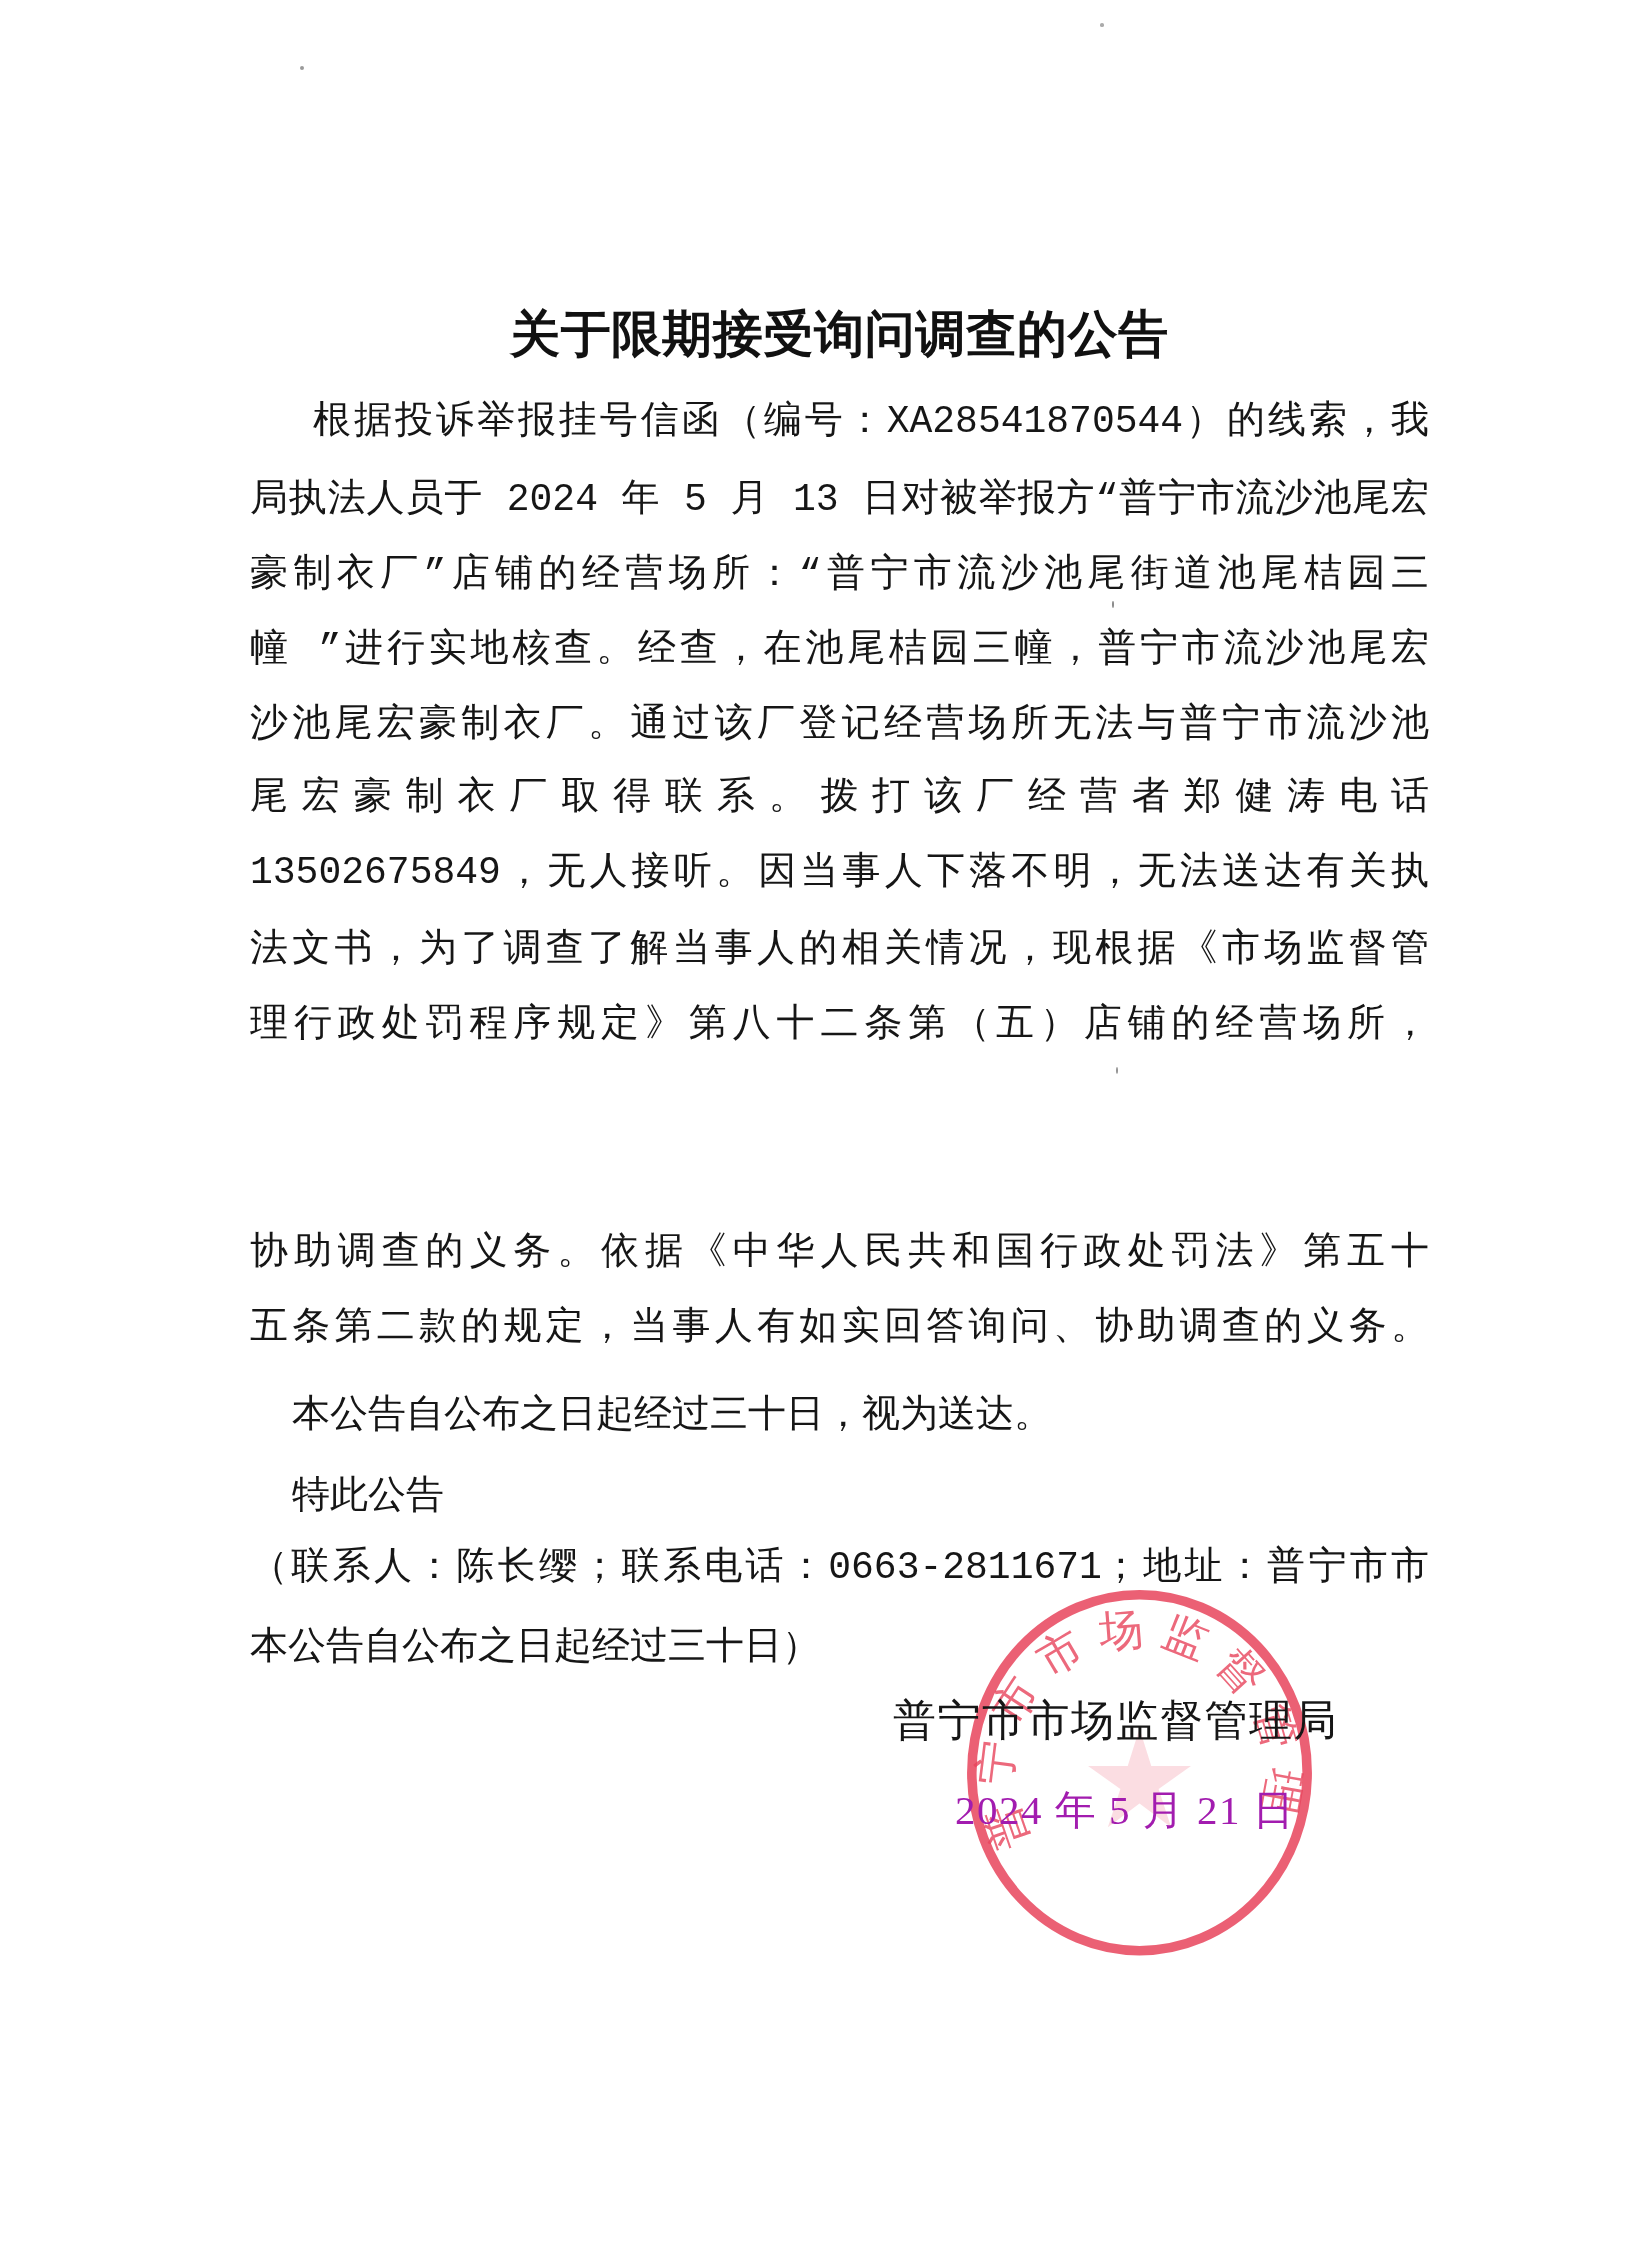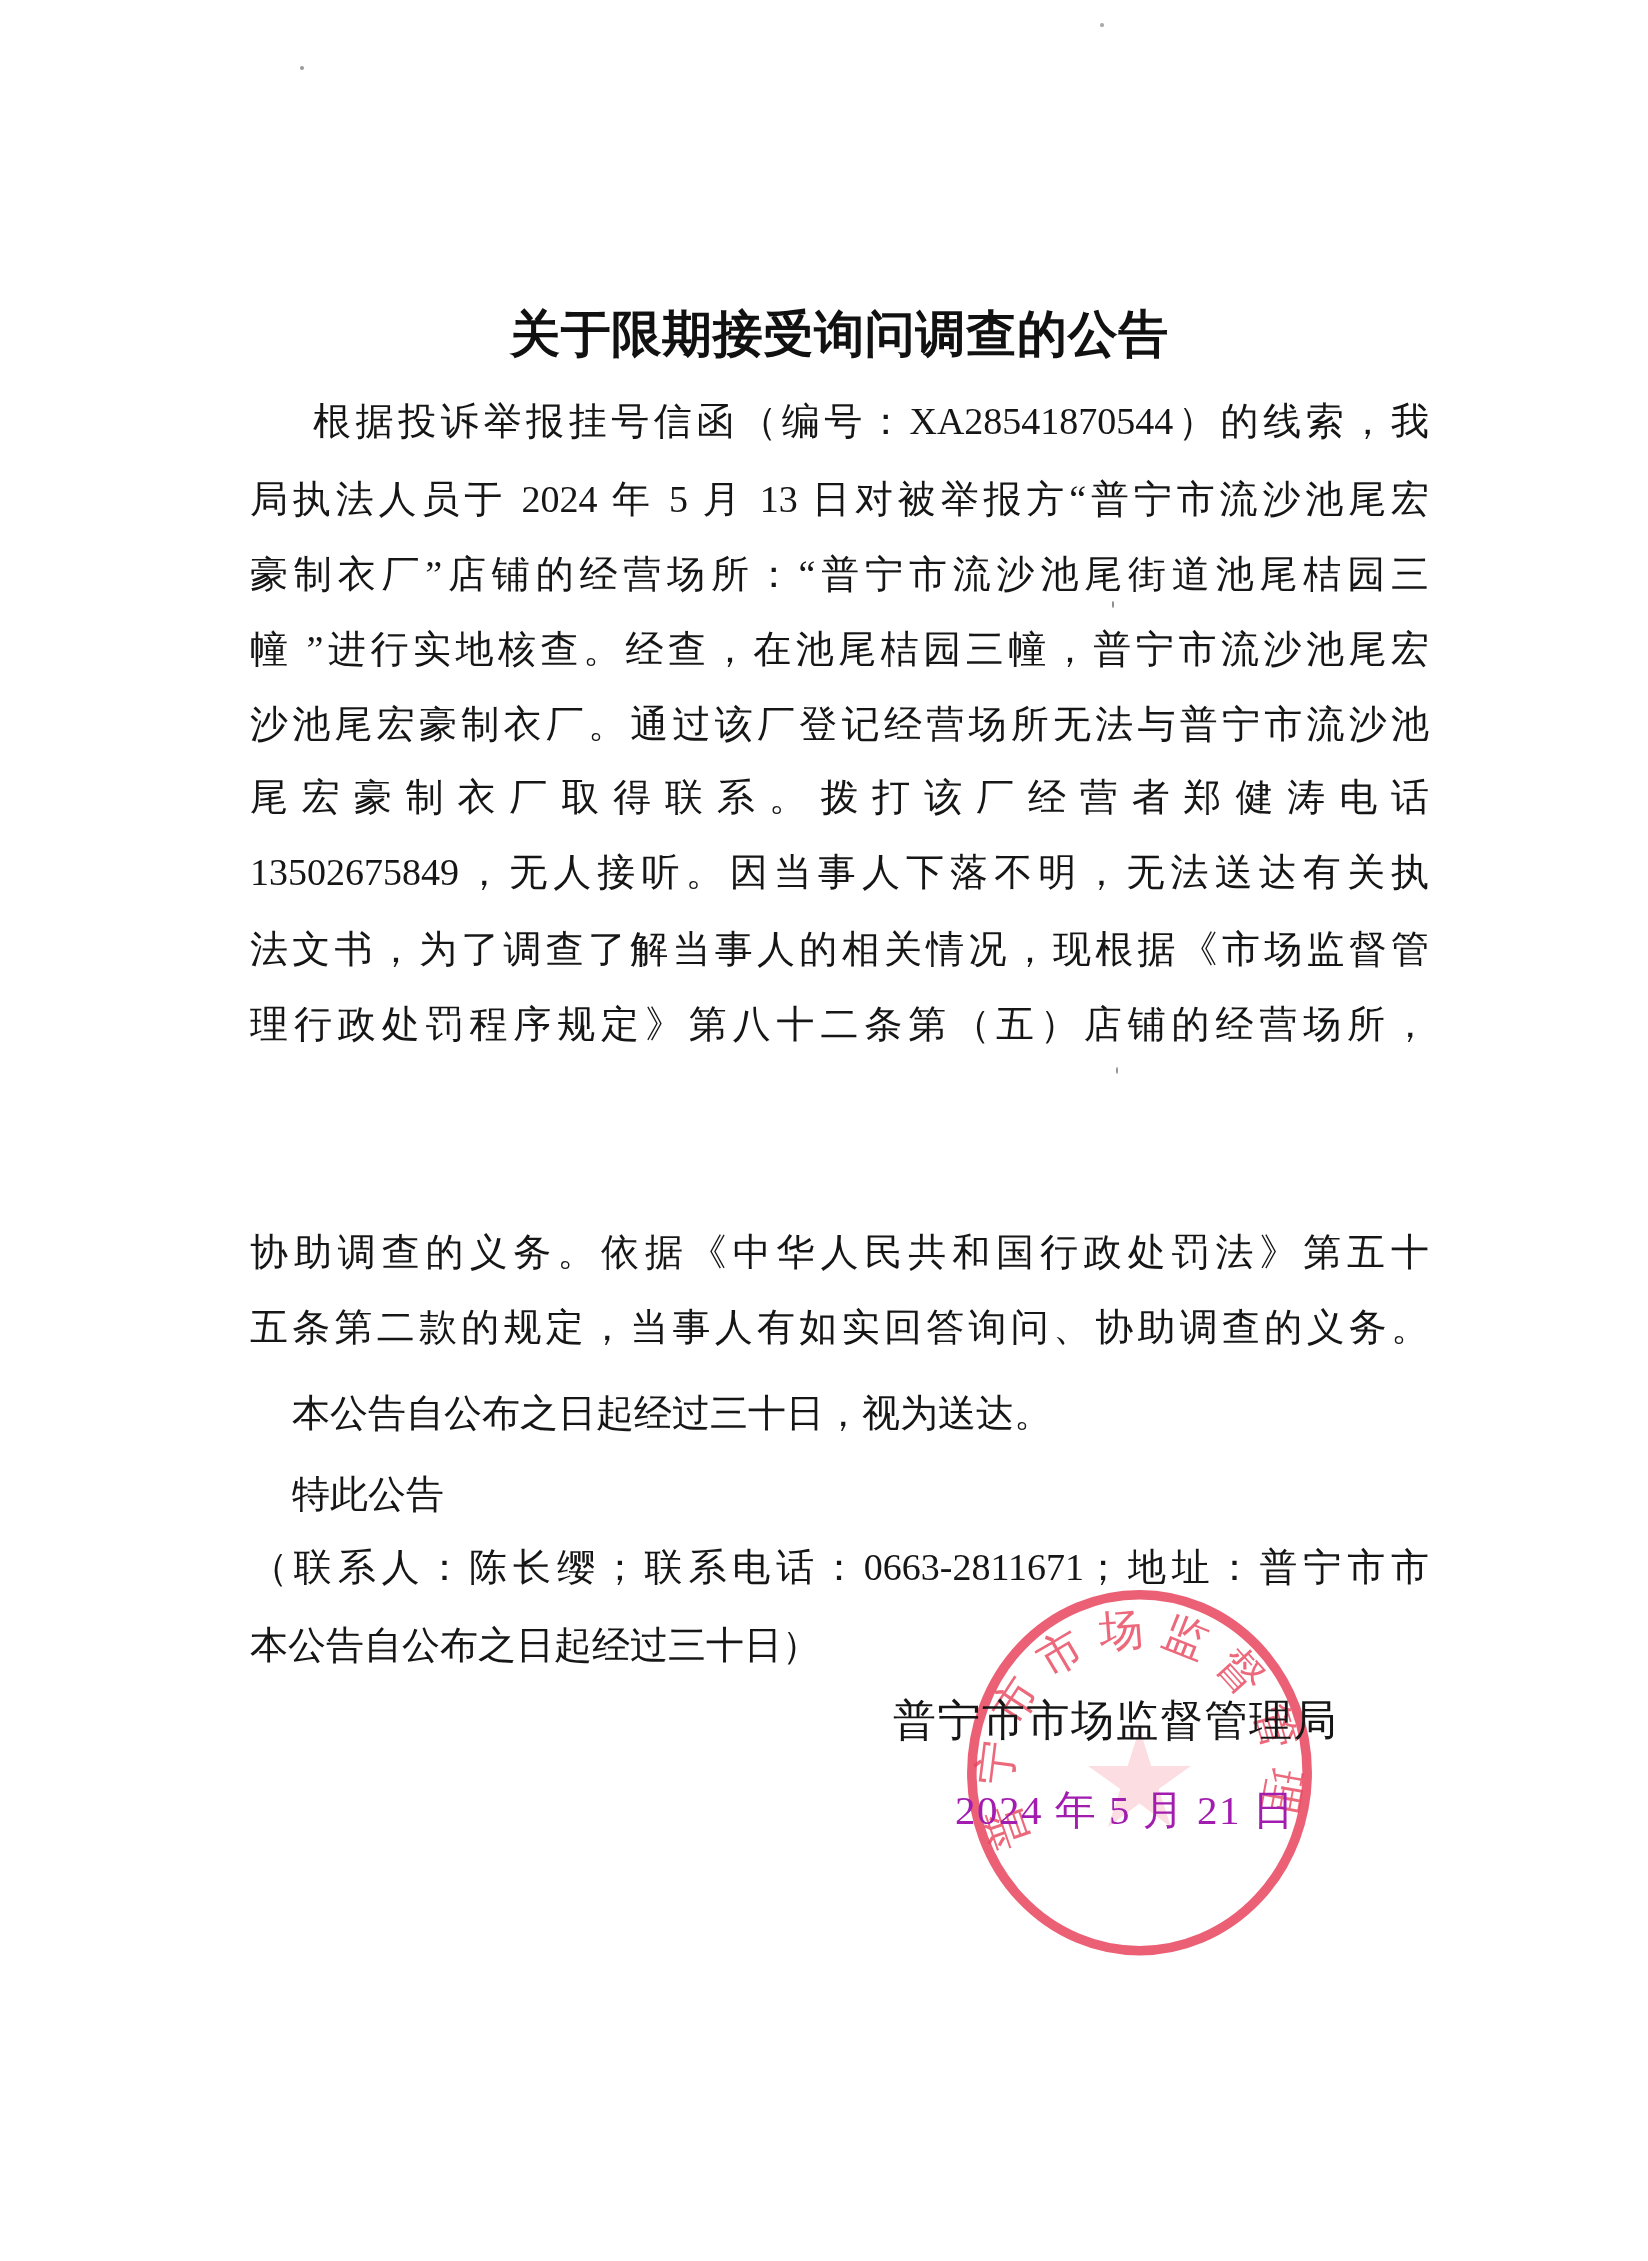--- a/index.html
+++ b/index.html
@@ -22,20 +22,21 @@
   }
   .row{
     position:absolute;left:250px;width:1179px;height:75px;
     line-height:75px;font-size:38px;color:#161616;
     z-index:2;white-space:nowrap;
   }
   .justify{
     white-space:normal;
     text-align:justify;text-align-last:justify;
     text-justify:inter-character;
+    font-family:Liberation Mono, monospace;
   }
   .indent2{text-indent:63px;}
   .indent1{text-indent:42px;}
   .sig{
     position:absolute;left:893px;top:1683px;height:75px;line-height:75px;
     font-size:43px;color:#161616;letter-spacing:1.5px;z-index:2;white-space:nowrap;
   }
   .datefoot{
     position:absolute;left:955px;top:1773px;height:75px;line-height:75px;
     font-size:41px;color:#a21caf;letter-spacing:1.5px;z-index:2;white-space:nowrap;

